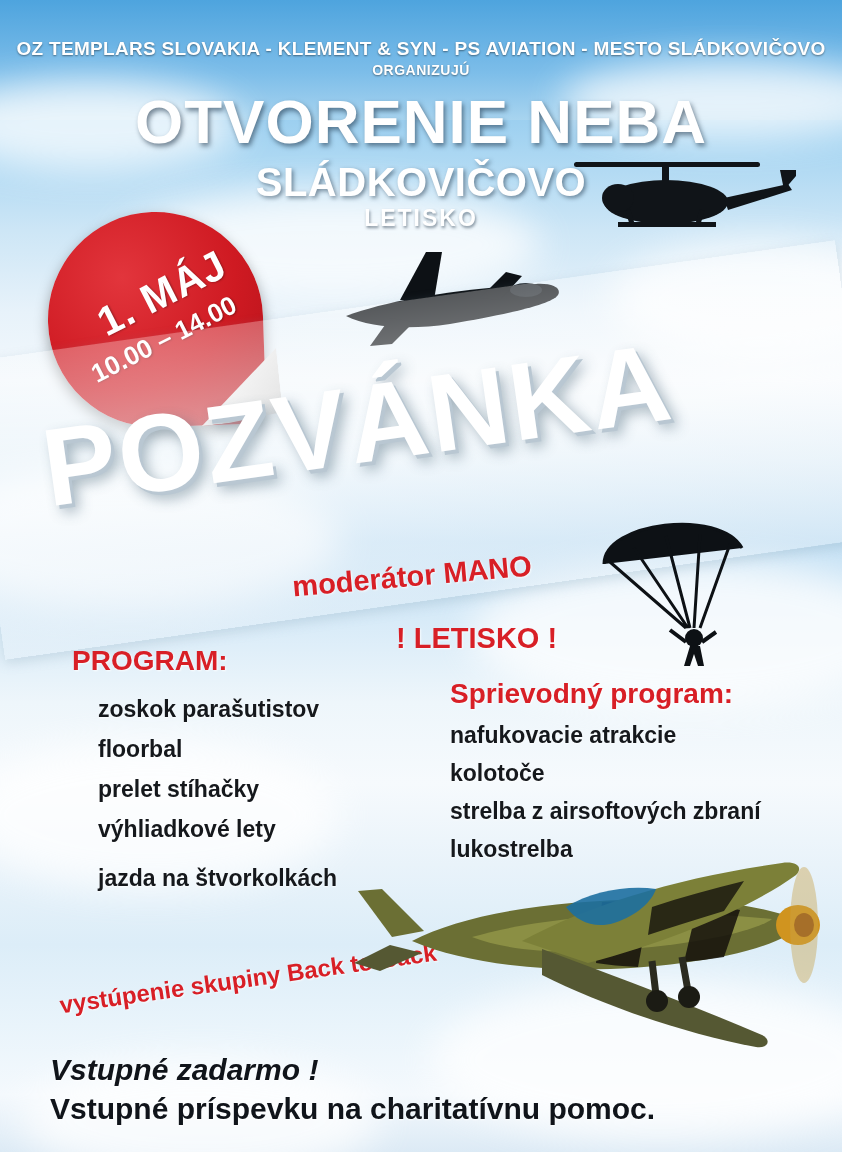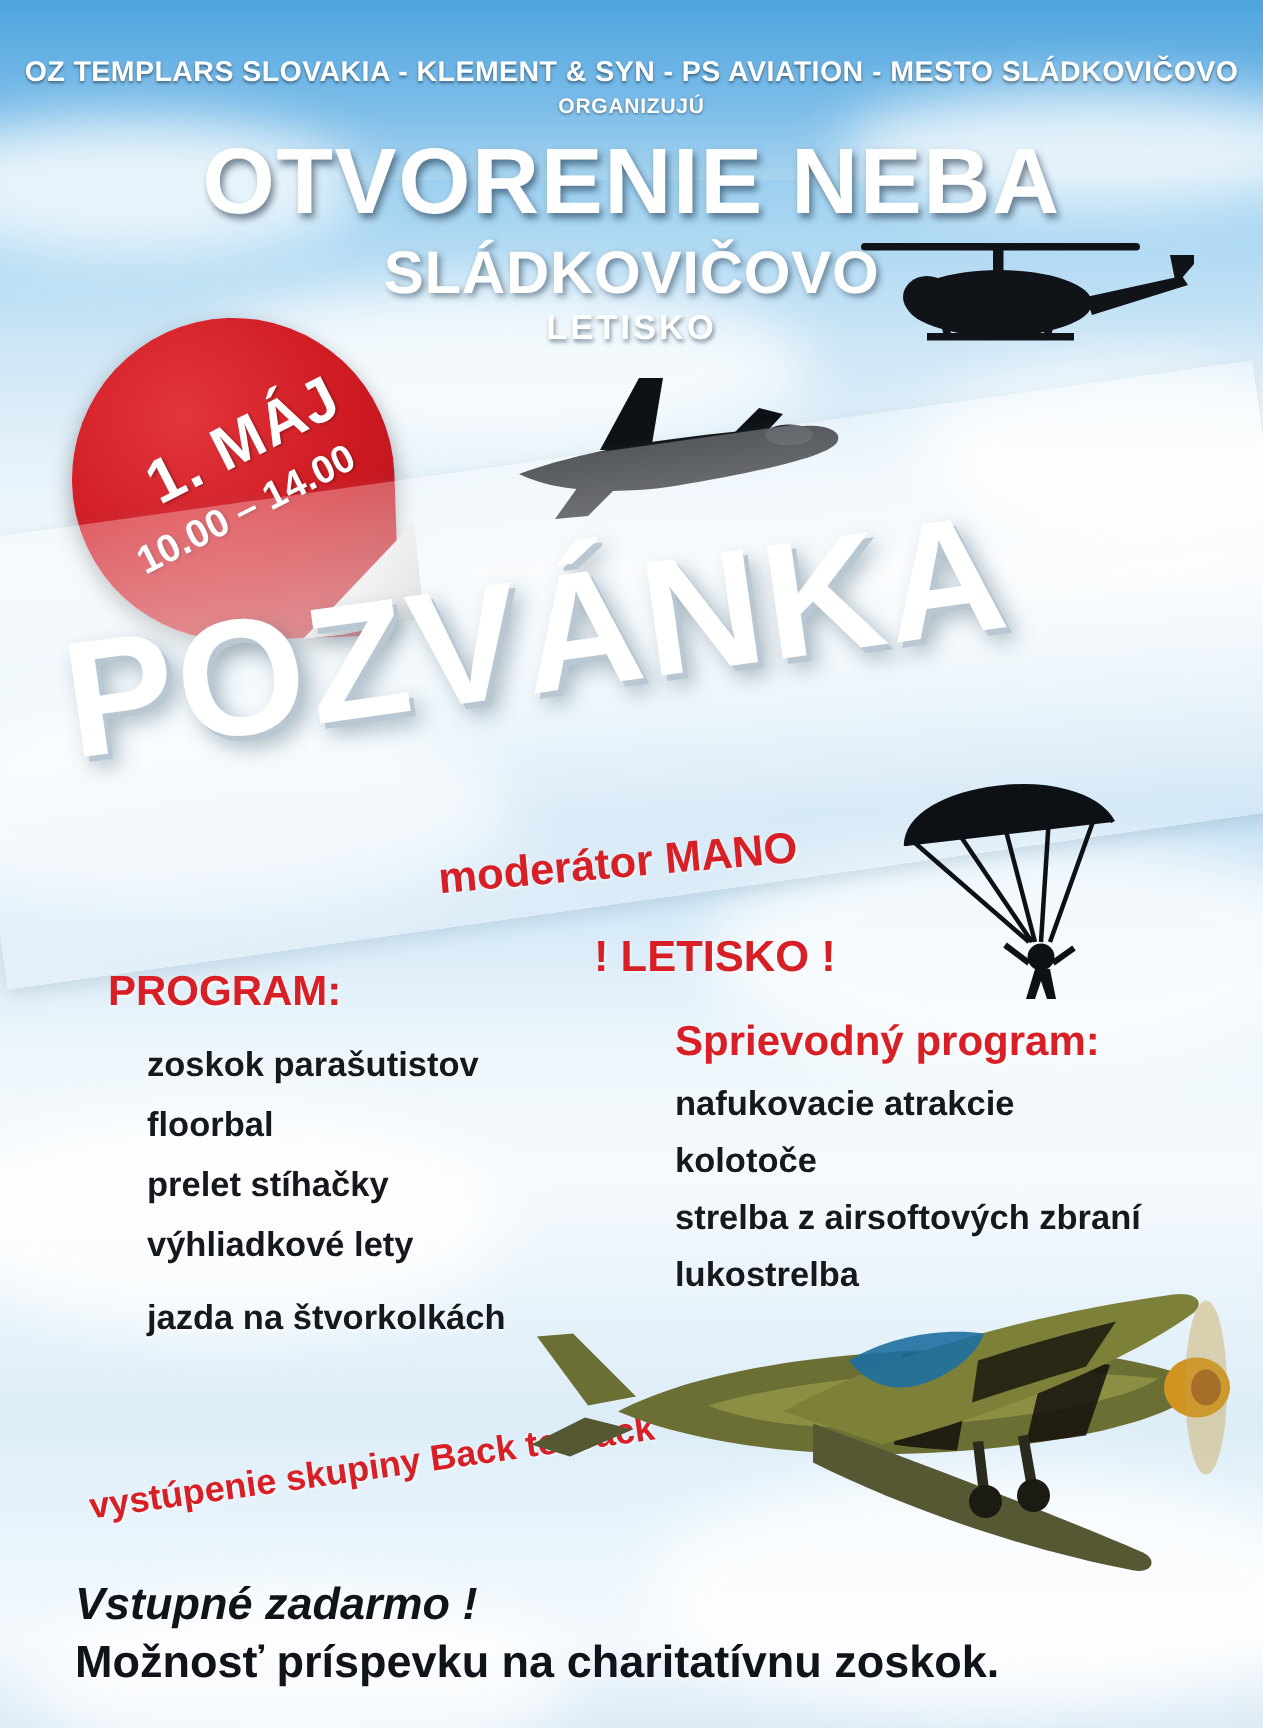--- a/index.html
+++ b/index.html
@@ -368,15 +368,15 @@
 
       <ellipse cx="452" cy="80" rx="14" ry="58" fill="#c8a24a" opacity=".42"></ellipse>
 
       <path d="M300 116 L304 150 M330 112 L336 146" stroke="#2a2a1f" stroke-width="7"></path>
       <circle cx="305" cy="156" r="11" fill="#1b1b14"></circle>
       <circle cx="337" cy="152" r="11" fill="#1b1b14"></circle>
     </g>
   </svg>
 
   <div class="footer-line" id="footer-1">Vstupné zadarmo !</div>
-  <div class="footer-line" id="footer-2">Možnosť príspevku na charitatívnu zoskok.</div>
+  <div class="footer-line" id="footer-2">Vstupné príspevku na charitatívnu pomoc.</div>
 
 </div>
 
 </body></html>

